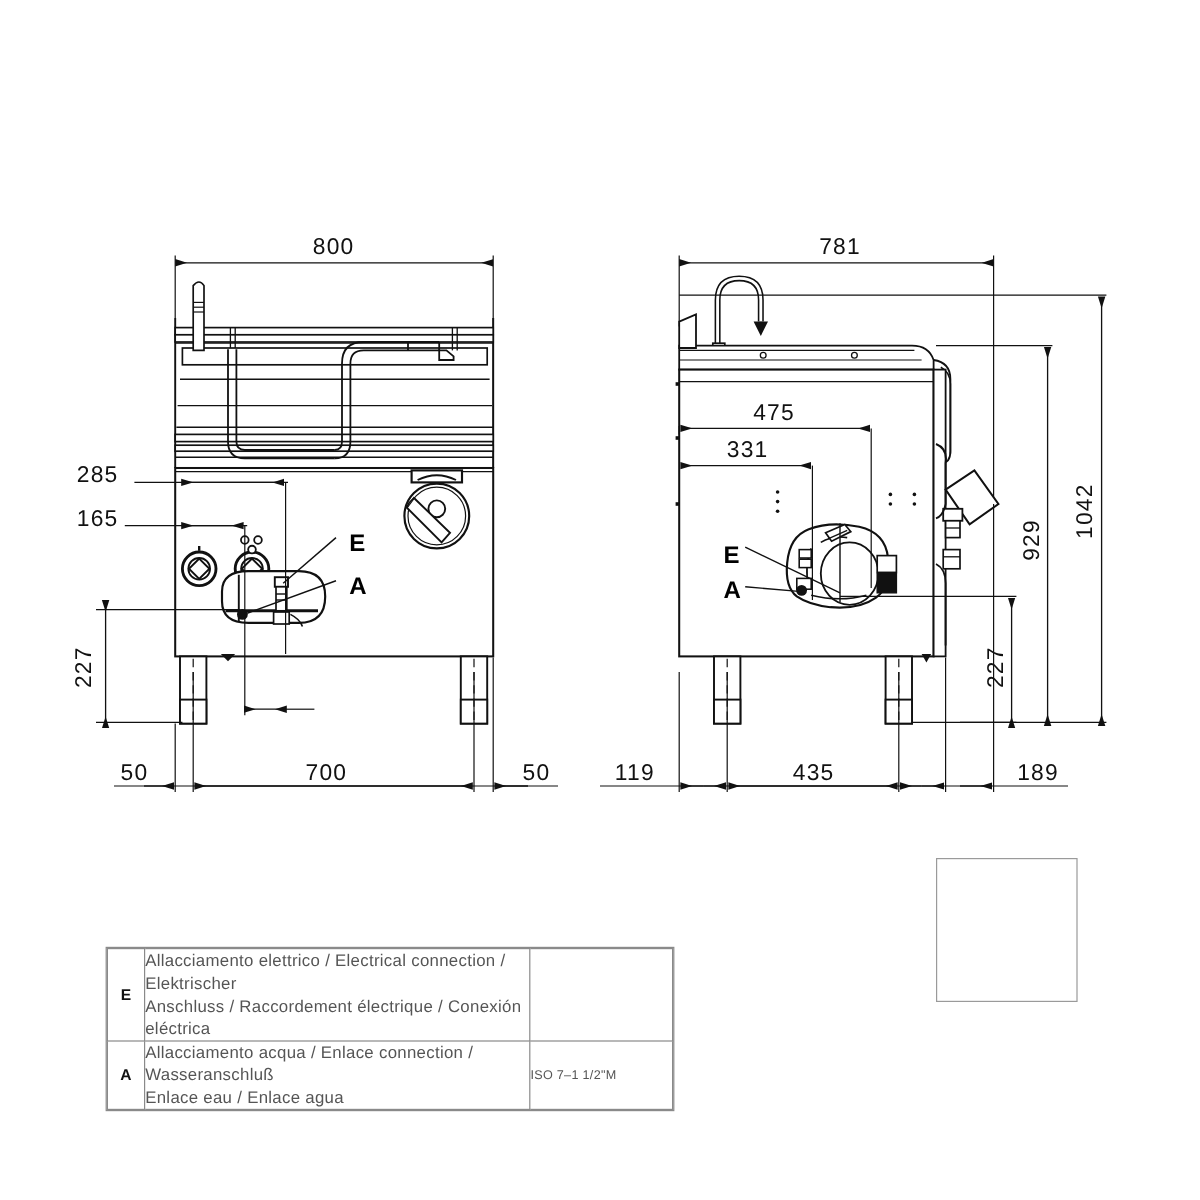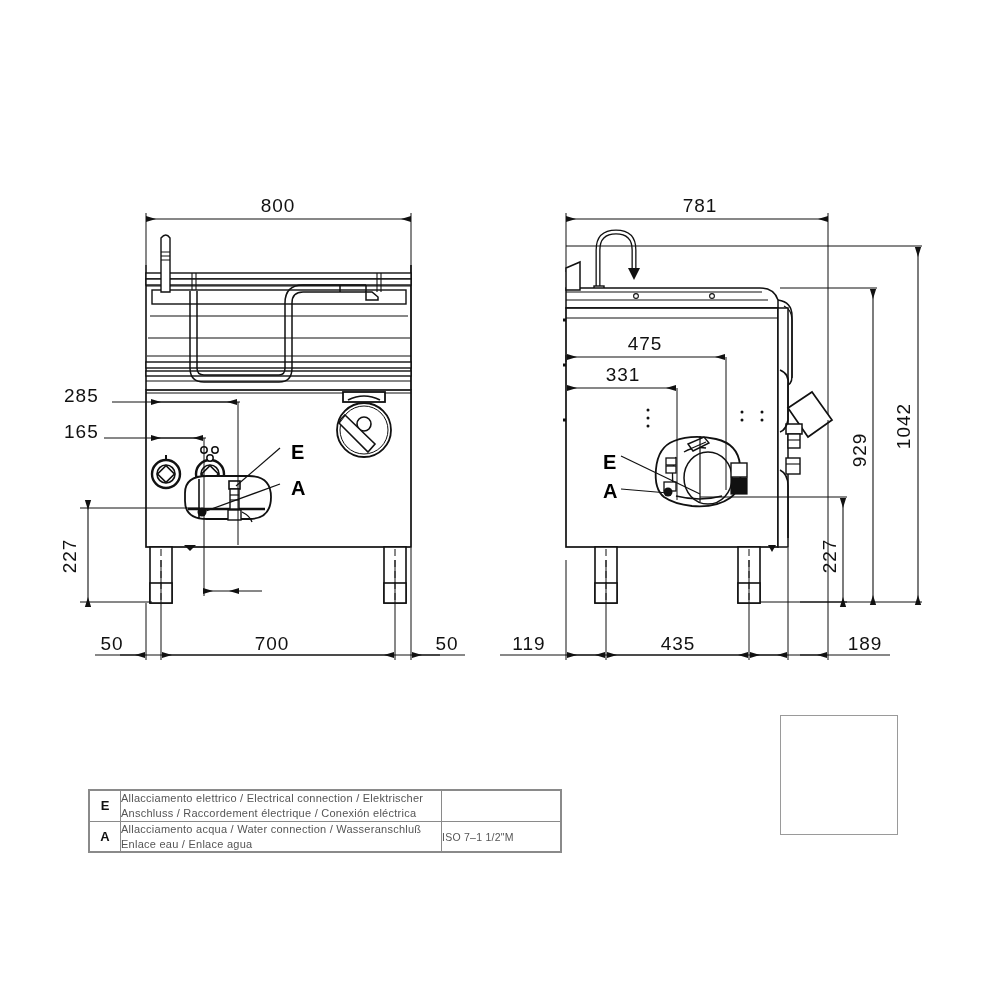--- a/index.html
+++ b/index.html
@@ -9,21 +9,21 @@
   svg{display:block;}
   .dimtxt{font-family:"Liberation Sans",sans-serif;font-size:19px;fill:#111;letter-spacing:1px;}
   .balloon{font-family:"Liberation Sans",sans-serif;font-size:20px;font-weight:bold;fill:#000;}
   
   .legend{position:absolute;left:88px;top:789px;width:472px;border:1px solid #8a8a8a;
           border-collapse:collapse;background:#fff;}
   .legend table{border-collapse:collapse;width:472px;}
   .legend td{border:1px solid #8a8a8a;vertical-align:middle;padding:0;}
   .lg-key{width:30px;text-align:center;font-size:13px;font-weight:bold;color:#111;
           font-family:"Liberation Sans",sans-serif;}
-  .lg-desc{padding:3px 7px;font-size:11px;line-height:1.35;color:#555;
+  .lg-desc{padding:3px 7px;font-size:14px;line-height:1.35;color:#555;
            font-family:"Liberation Sans",sans-serif;letter-spacing:.25px;}
   .lg-val{width:118px;padding:3px 8px;font-size:10.5px;color:#555;
           font-family:"Liberation Sans",sans-serif;letter-spacing:.25px;}
   .lg-row-e{height:26px;}
   .lg-row-a{height:26px;}
   
   .detailbox{position:absolute;left:780px;top:715px;width:116px;height:118px;
              border:1px solid #9a9a9a;background:#fff;}
 </style>
 </head>
@@ -361,20 +361,20 @@
         <td class="lg-key">E</td>
         <td class="lg-desc">
           <div>Allacciamento elettrico / Electrical connection / Elektrischer</div>
           <div>Anschluss / Raccordement électrique / Conexión eléctrica</div>
         </td>
         <td class="lg-val"></td>
       </tr>
       <tr class="lg-row-a">
         <td class="lg-key">A</td>
         <td class="lg-desc">
-          <div>Allacciamento acqua / Water connection / Wasseranschluß</div>
+          <div>Allacciamento acqua / Enlace connection / Wasseranschluß</div>
           <div>Enlace eau / Enlace agua</div>
         </td>
         <td class="lg-val">ISO 7–1  1/2"M</td>
       </tr>
     </tbody>
   </table>
 </div>
 
 </body></html>

